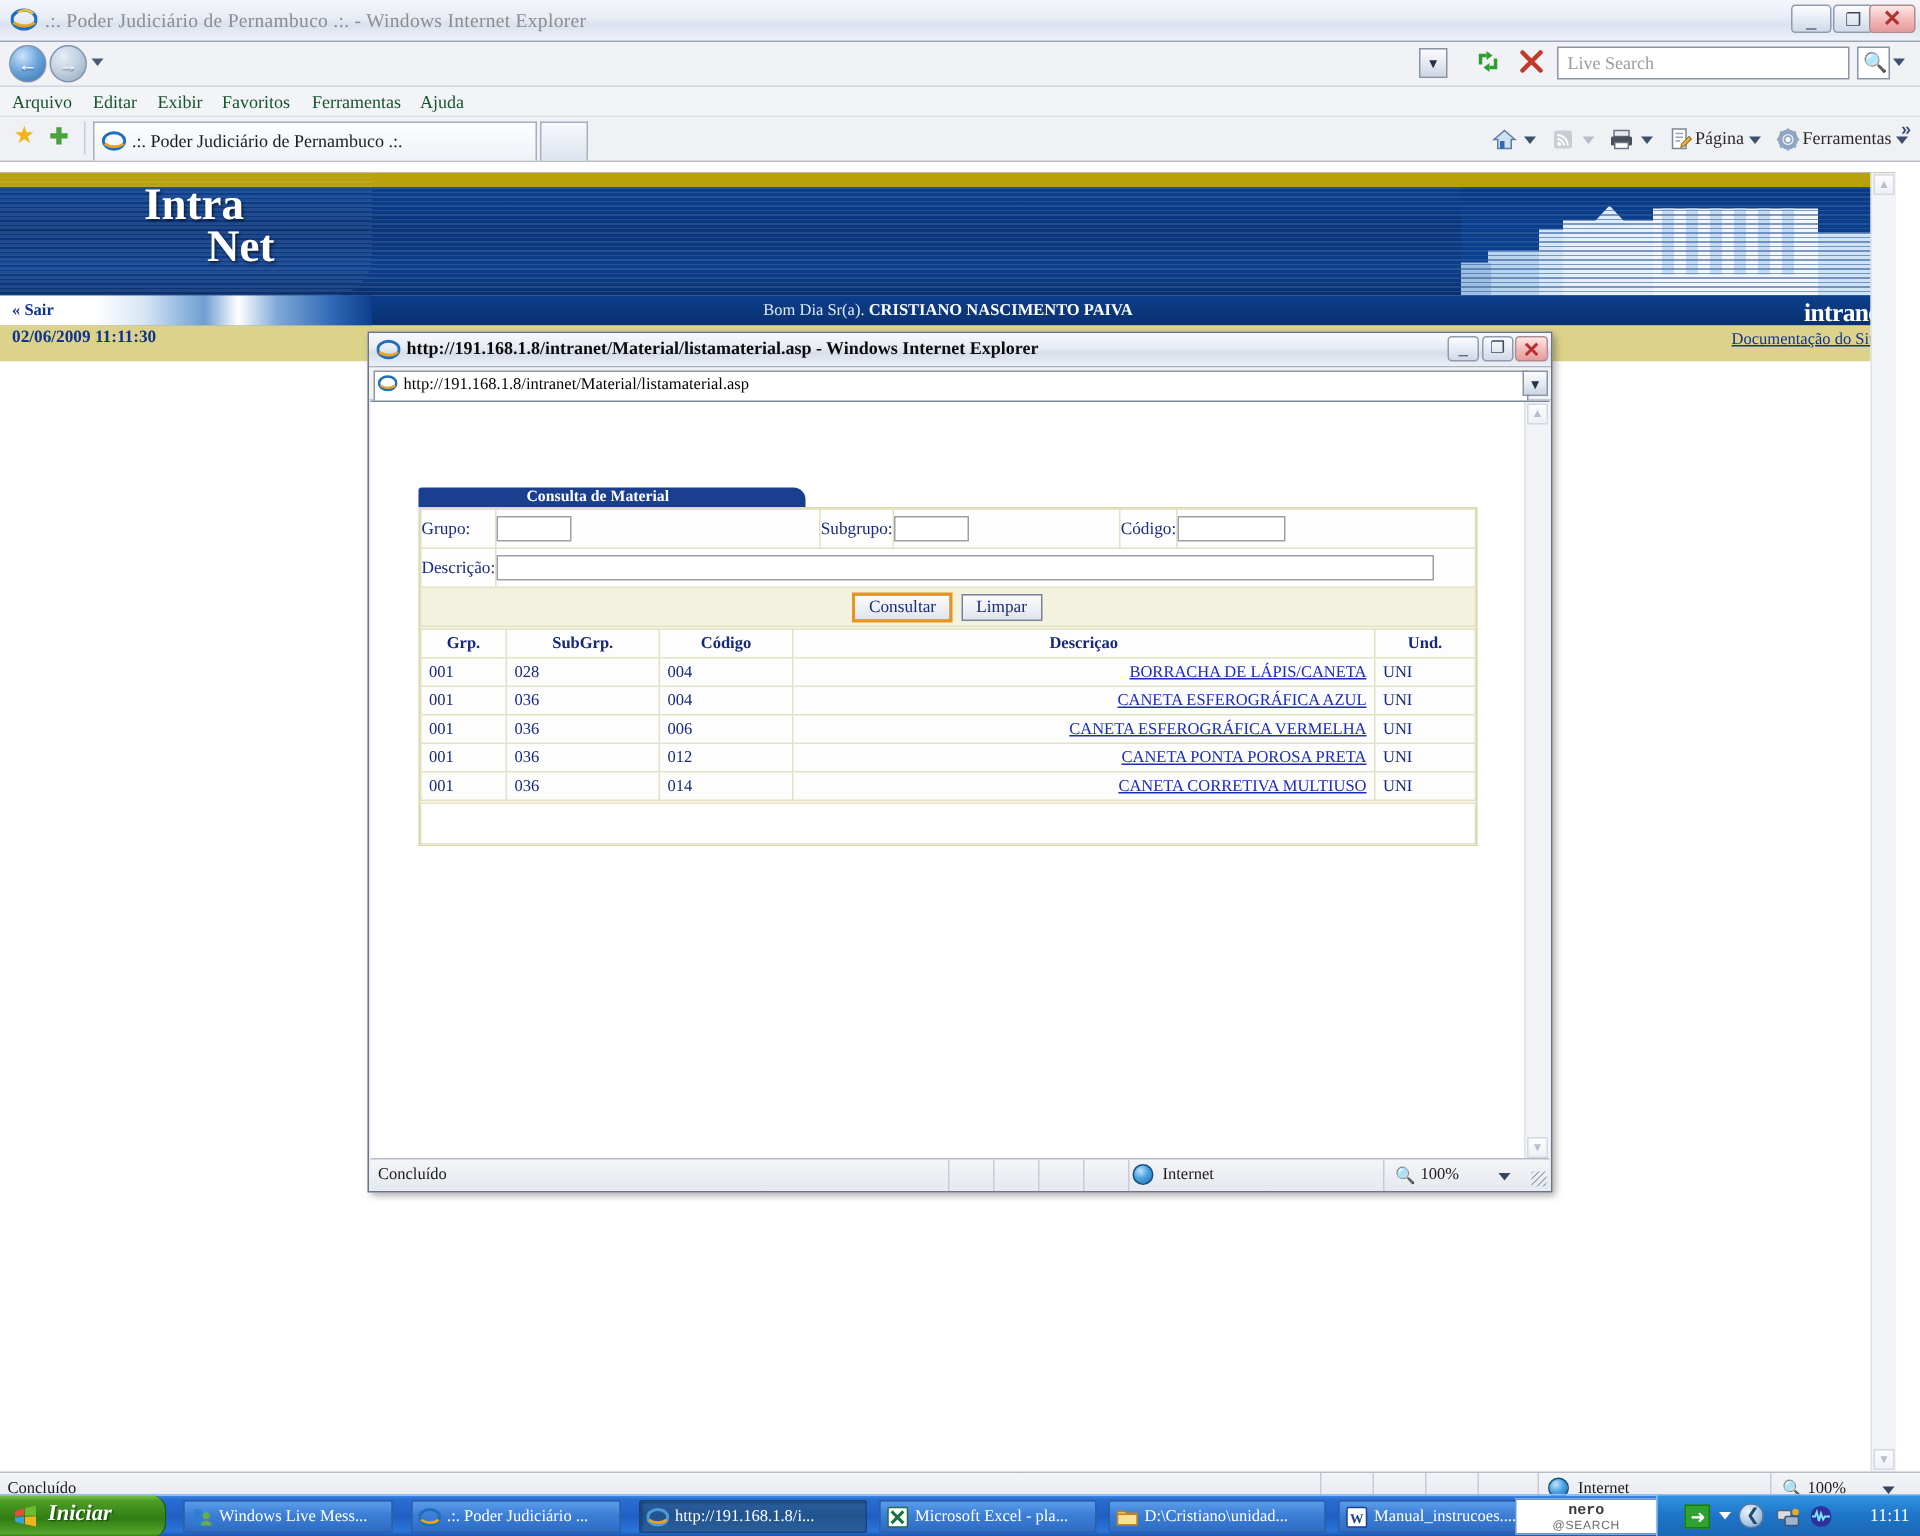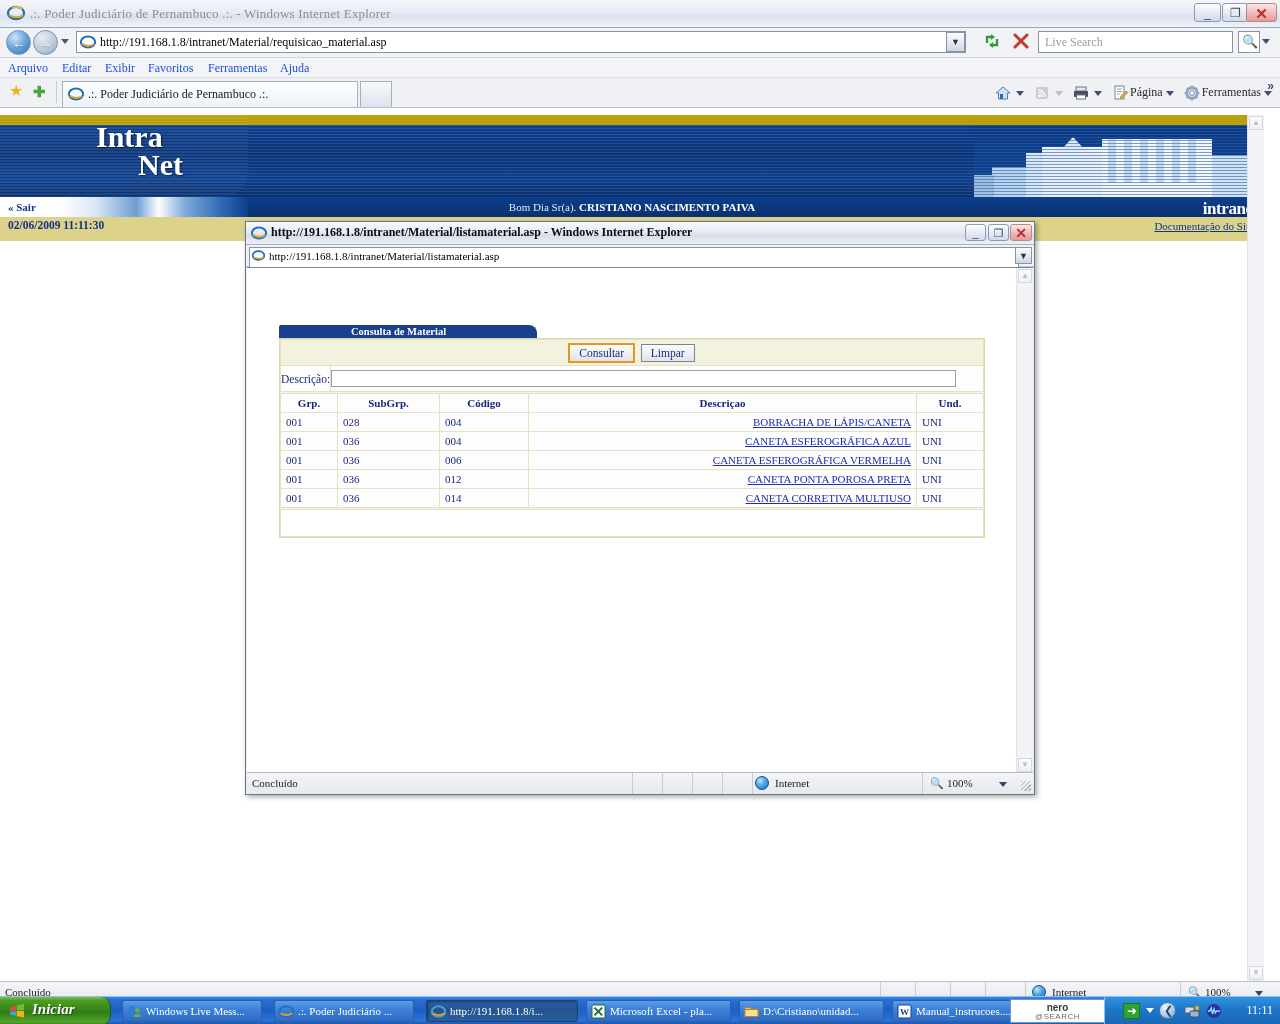--- a/index.html
+++ b/index.html
@@ -60,21 +60,21 @@
   .searchbox .ph{position:absolute;left:6px;top:3px;font-size:12px;color:#9b9b9b;
     font-family:"Liberation Serif", serif;}
   .searchgo{position:absolute;left:1238px;top:3px;width:22px;height:22px;
     border:1px solid #8a93a5;box-sizing:border-box;background:#fff;}
   .searchgo .g{position:absolute;left:3px;top:2px;font-size:13px;color:#2f5d9e;}
   .search-dd{position:absolute;left:1262px;top:11px;width:0;height:0;
     border-left:4px solid transparent;border-right:4px solid transparent;border-top:5px solid #3d5070;}
 
   
   .menubar{height:19px;background:#f3f4f7;border-bottom:1px solid #dde0e7;position:relative;}
-  .menubar span{position:absolute;top:3px;font-size:12px;color:#1d4ed8;
+  .menubar span{position:absolute;top:3px;font-size:12px;color:#14532d;
     font-family:"Liberation Serif", serif;}
 
   
   .tabbar{height:29px;background:#f0f1f5;border-bottom:1px solid #b9bfca;position:relative;}
   .favstar{position:absolute;left:9px;top:5px;font-size:16px;color:#f0b418;line-height:1;}
   .favadd{position:absolute;left:33px;top:6px;font-size:15px;color:#4ba23f;line-height:1;font-weight:bold;}
   .favdiv{position:absolute;left:56px;top:3px;width:1px;height:22px;background:#c6ccd6;}
   .tab{position:absolute;left:62px;top:3px;width:296px;height:26px;
     background:linear-gradient(180deg,#fdfefe 0%,#eef2f8 100%);
     border:1px solid #a7b0bf;border-bottom:none;box-sizing:border-box;}
@@ -265,21 +265,21 @@
   .tbtn .ti{position:absolute;left:4px;top:3px;width:15px;height:15px;}
   .tbtn .tl{position:absolute;left:23px;top:4px;font-size:11px;color:#fff;
     font-family:"Liberation Serif", serif;white-space:nowrap;overflow:hidden;}
   #tray{position:absolute;right:0;top:0;width:175px;height:28px;
     background:linear-gradient(180deg,#2f93e0 0%,#1f76c9 45%,#1a66b5 100%);
     border-left:1px solid #8fc0f5;}
   #tray .clk{position:absolute;right:7px;top:6px;font-size:12px;color:#fff;font-family:"Liberation Serif", serif;}
   .nerobox{position:absolute;right:175px;top:2px;width:95px;height:24px;background:#fff;
     border:1px solid #6d96c9;box-sizing:border-box;}
   .nerobox .n1{position:absolute;left:50%;top:2px;transform:translateX(-50%);font-size:10px;
-    font-weight:bold;color:#3a3a3a;font-family:Liberation Sans, sans-serif;}
+    font-weight:bold;color:#3a3a3a;font-family:Liberation Mono, monospace;}
   .nerobox .n2{position:absolute;left:50%;top:12px;transform:translateX(-50%);font-size:8px;
     color:#6b6b6b;letter-spacing:.5px;font-family:"Liberation Sans", sans-serif;}
   .trgreen{position:absolute;right:140px;top:6px;width:17px;height:16px;background:#2fa32f;
     border:1px solid #1a7a1a;box-sizing:border-box;}
   .trgreen .g{position:absolute;left:3px;top:0px;color:#fff;font-size:12px;line-height:14px;}
   .trarr{position:absolute;right:126px;top:11px;width:0;height:0;
     border-left:4px solid transparent;border-right:4px solid transparent;border-top:5px solid #fff;}
   .trchev{position:absolute;right:104px;top:5px;width:17px;height:17px;border-radius:50%;
     background:radial-gradient(circle at 35% 30%,#eaf2fb 0%,#aac6e4 60%,#6f9ac6 100%);
     border:1px solid #4f79a7;box-sizing:border-box;}
@@ -312,29 +312,20 @@
   </div>
 
   <div class="addrrow">
     <div class="navbtn" id="nav-back">
         <span class="arw">←</span>
       </div>
     <div class="navbtn" id="nav-fwd">
         <span class="arw">→</span>
       </div>
     <div class="nav-drop"></div>
-    <div class="addrbox">
-      <span class="favico">
-        <svg width="16" height="16" viewBox="0 0 18 18">
-            <ellipse cx="9" cy="9" rx="8" ry="6.2" fill="none" stroke="#1f6fc0" stroke-width="2.2"></ellipse>
-            <path d="M2 11c4 3 11 3 14 0" stroke="#e8a21c" stroke-width="2" fill="none"></path>
-          </svg>
-      </span>
-      <span class="urltxt">http://191.168.1.8/intranet/Material/requisicao_material.asp</span>
-    </div>
     <div class="addr-dd">
         <span class="g">▼</span>
       </div>
     <div class="iconbtn" id="btn-refresh">
       <svg width="22" height="20" viewBox="0 0 22 20">
           <path d="M5 12 L5 6 L9 6" stroke="#2f9c2f" stroke-width="2.3" fill="none"></path>
           <path d="M9 3 L13 6 L9 9 Z" fill="#2f9c2f"></path>
           <path d="M15 8 L15 14 L11 14" stroke="#2f9c2f" stroke-width="2.3" fill="none"></path>
           <path d="M11 11 L7 14 L11 17 Z" fill="#2f9c2f"></path>
         </svg>
@@ -524,30 +515,44 @@
 
     <div class="p-view">
 
       <div class="card">
         <div class="card-tab">
           <span class="ct">Consulta de Material</span>
         </div>
         <div class="card-box">
           <table class="frm">
             <tbody>
+                <tr>
+              <td class="lbl">Grupo:</td>
+              <td class="fld" style="width:215px">
+                <input class="inp" style="width: 50px;" value="">
+              </td>
+              <td class="lbl">Subgrupo:</td>
+              <td class="fld" style="width:150px">
+                <input class="inp" style="width: 50px;" value="">
+              </td>
+              <td class="lbl">Código:</td>
+              <td class="fld">
+                <input class="inp" style="width: 72px;" value="">
+              </td>
+            </tr>
+            <tr>
+              <td class="lbl">Descrição:</td>
+              <td class="fld" colspan="5">
+                <input class="inp" style="width: 625px;" value="">
+              </td>
+            </tr>
             <tr>
               <td class="btnrow" colspan="6">
                 <span class="btn focus">Consultar</span>
                 <span class="btn">Limpar</span>
-              </td>
-            </tr>
-            <tr>
-              <td class="lbl">Descrição:</td>
-              <td class="fld" colspan="5">
-                <input class="inp" style="width: 625px;" value="">
               </td>
             </tr>
           </tbody>
             </table>
 
           <table class="res">
             <tbody>
                 <tr>
               <th style="width:48px">Grp.</th>
               <th style="width:93px">SubGrp.</th>

